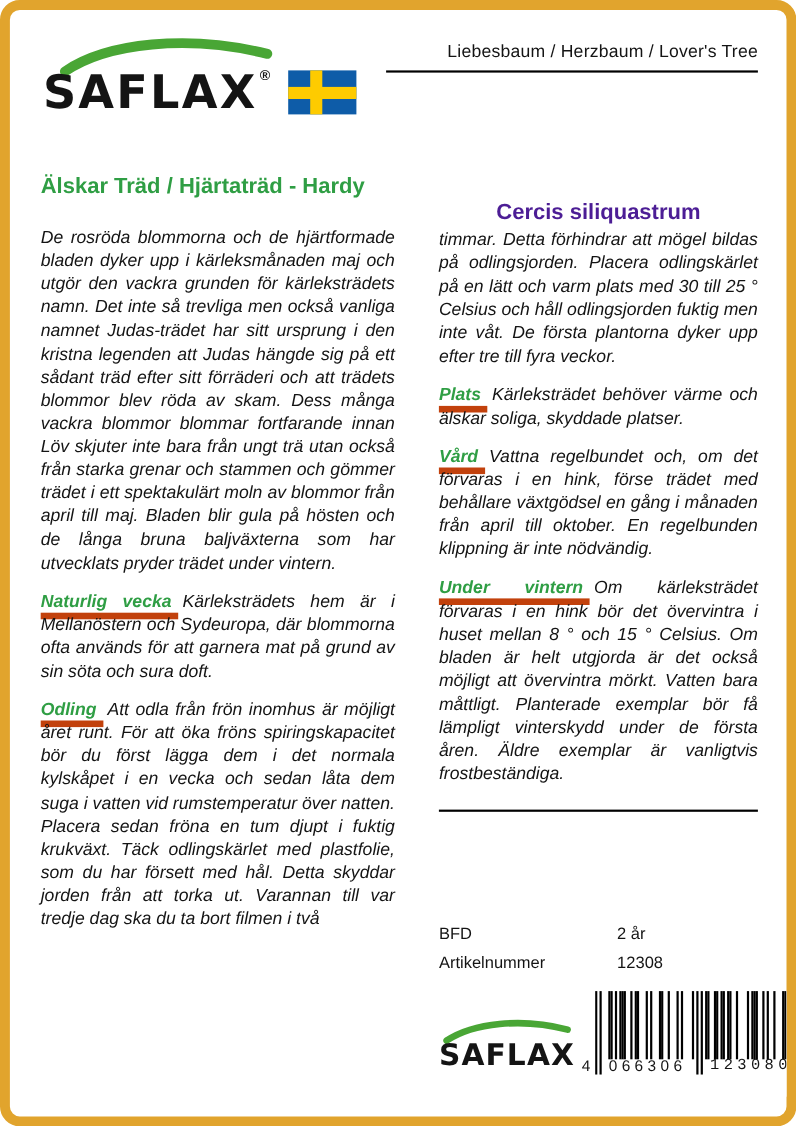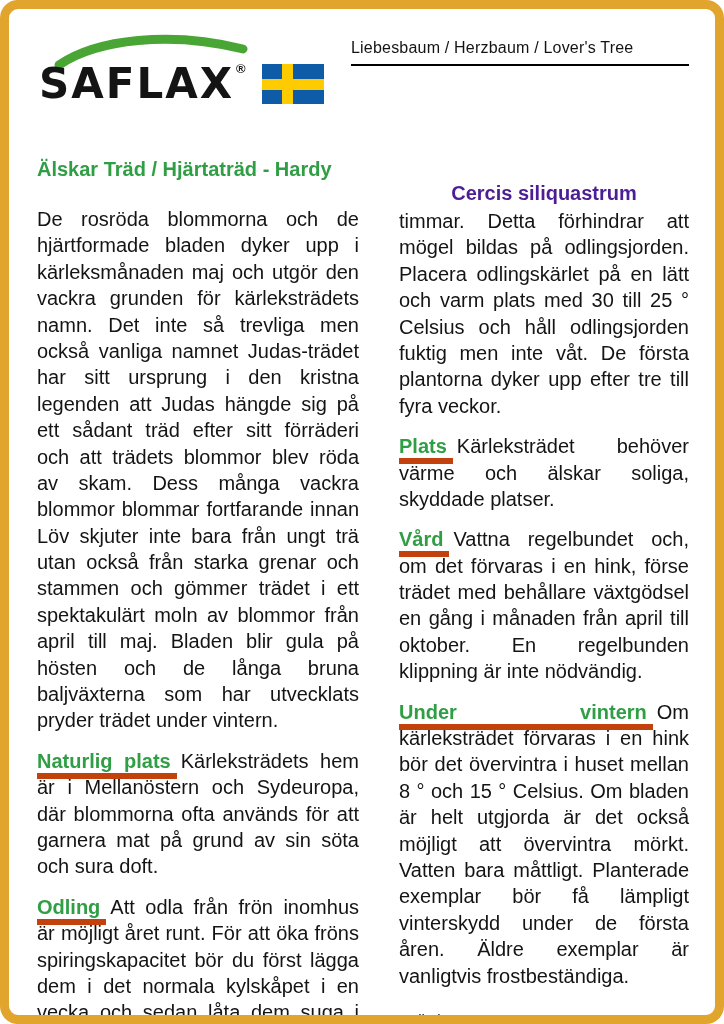--- a/index.html
+++ b/index.html
@@ -13,29 +13,29 @@
   .header{position:relative;height:108px;}
   .logo-main{position:absolute;left:2px;top:4px;}
   .swoosh-big{display:block;margin-left:14px;margin-bottom:-6px;}
   .logo-row{display:flex;align-items:center;}
   .brand-big{font-family:"DejaVu Sans", sans-serif;font-weight:bold;font-size:42px;letter-spacing:2px;line-height:1;}
   .reg-mark{font-size:13px;font-weight:bold;position:relative;top:-16px;margin-left:2px;}
   .flag{width:62px;height:40px;background:#0E5CA8;position:relative;margin-left:16px;flex:none;}
   .flag .v{position:absolute;left:20px;top:0;width:11px;height:100%;background:#FECB00;}
   .flag .h{position:absolute;left:0;top:15px;width:100%;height:11px;background:#FECB00;}
   .header-right{position:absolute;right:0;top:10px;width:338px;}
-  .trade-names{font-size:16px;letter-spacing:.2px;}
+  .trade-names{font-size:16px;text-align:right;letter-spacing:.2px;}
   .hr-black{height:2px;background:#000;margin-top:7px;}
   
   .columns{display:flex;gap:40px;margin-top:18px;height:842px;}
   .col-left{width:322px;flex:none;}
   .col-right{flex:1;min-width:0;display:flex;flex-direction:column;}
   .product-title{color:#2F9E44;font-size:20px;font-weight:bold;margin:2px 0 24px;line-height:1.25;}
   .latin-name{color:#4c1d95;font-size:20px;font-weight:bold;text-align:center;margin:26px 0 2px;line-height:1.25;}
-  .body{font-size:20px;line-height:1.32;text-align:justify;margin:0 0 14px;hyphens:auto;}
+  .body{font-size:16px;line-height:1.32;text-align:justify;margin:0 0 14px;hyphens:auto;font-style:italic;}
   .run-heading{color:#2F9E44;font-weight:bold;border-bottom:6px solid #c2410c;padding-right:6px;padding-bottom:1px;margin-right:4px;}
   
   .divider{height:2px;background:#000;margin-top:8px;}
   .info-rows{margin-top:auto;margin-bottom:8px;}
   .info-row{display:flex;font-size:15px;margin-bottom:9px;}
   .info-label{width:162px;flex:none;}
   .bottom-row{display:flex;align-items:center;}
   .logo-small{flex:1;display:flex;flex-direction:column;align-items:center;padding-right:6px;}
   .swoosh-small{display:block;margin-bottom:-3px;}
   .brand-small{font-family:"DejaVu Sans", sans-serif;font-weight:bold;font-size:27px;letter-spacing:1px;line-height:1;}
@@ -69,34 +69,38 @@
       <div class="trade-names">Liebesbaum / Herzbaum / Lover's Tree</div>
       <div class="hr-black"></div>
     </div>
   </div>
 
   <div class="columns">
 
     <div class="col-left">
       <h1 class="product-title">Älskar Träd / Hjärtaträd - Hardy</h1>
       <p class="body">De rosröda blommorna och de hjärtformade bladen dyker upp i kärleksmånaden maj och utgör den vackra grunden för kärleksträdets namn. Det inte så trevliga men också vanliga namnet Judas-trädet har sitt ursprung i den kristna legenden att Judas hängde sig på ett sådant träd efter sitt förräderi och att trädets blommor blev röda av skam. Dess många vackra blommor blommar fortfarande innan Löv skjuter inte bara från ungt trä utan också från starka grenar och stammen och gömmer trädet i ett spektakulärt moln av blommor från april till maj. Bladen blir gula på hösten och de långa bruna baljväxterna som har utvecklats pryder trädet under vintern.</p>
-      <p class="body"><span class="run-heading">Naturlig plats</span><span>Kärleksträdets hem är i Mellanöstern och Sydeuropa, där blommorna ofta används för att garnera mat på grund av sin söta och sura doft.</span></p>
+      <p class="body"><span class="run-heading">Naturlig vecka</span><span>Kärleksträdets hem är i Mellanöstern och Sydeuropa, där blommorna ofta används för att garnera mat på grund av sin söta och sura doft.</span></p>
       <p class="body"><span class="run-heading">Odling</span><span>Att odla från frön inomhus är möjligt året runt. För att öka fröns spiringskapacitet bör du först lägga dem i det normala kylskåpet i en vecka och sedan låta dem suga i vatten vid rumstemperatur över natten. Placera sedan fröna en tum djupt i fuktig krukväxt. Täck odlingskärlet med plastfolie, som du har försett med hål. Detta skyddar jorden från att torka ut. Varannan till var tredje dag ska du ta bort filmen i två</span></p>
     </div>
 
     <div class="col-right">
       <h2 class="latin-name">Cercis siliquastrum</h2>
       <p class="body">timmar. Detta förhindrar att mögel bildas på odlingsjorden. Placera odlingskärlet på en lätt och varm plats med 30 till 25 ° Celsius och håll odlingsjorden fuktig men inte våt. De första plantorna dyker upp efter tre till fyra veckor.</p>
       <p class="body"><span class="run-heading">Plats</span><span>Kärleksträdet behöver värme och älskar soliga, skyddade platser.</span></p>
       <p class="body"><span class="run-heading">Vård</span><span>Vattna regelbundet och, om det förvaras i en hink, förse trädet med behållare växtgödsel en gång i månaden från april till oktober. En regelbunden klippning är inte nödvändig.</span></p>
       <p class="body"><span class="run-heading">Under vintern</span><span>Om kärleksträdet förvaras i en hink bör det övervintra i huset mellan 8 ° och 15 ° Celsius. Om bladen är helt utgjorda är det också möjligt att övervintra mörkt. Vatten bara måttligt. Planterade exemplar bör få lämpligt vinterskydd under de första åren. Äldre exemplar är vanligtvis frostbeständiga.</span></p>
 
       <div class="divider"></div>
 
       <div class="info-rows">
+        <div class="info-row">
+          <span class="info-label">BFD</span>
+          <span class="info-value">2 år</span>
+        </div>
         <div class="info-row">
           <span class="info-label">Artikelnummer</span>
           <span class="info-value">12308</span>
         </div>
       </div>
 
       <div class="bottom-row">
         <div class="logo-small">
           <svg class="swoosh-small" width="118" height="24" viewBox="0 0 118 24">
             <path d="M4 21 C 28 5, 72 0, 114 11" fill="none" stroke="#49A635" stroke-width="6" stroke-linecap="round"></path>

